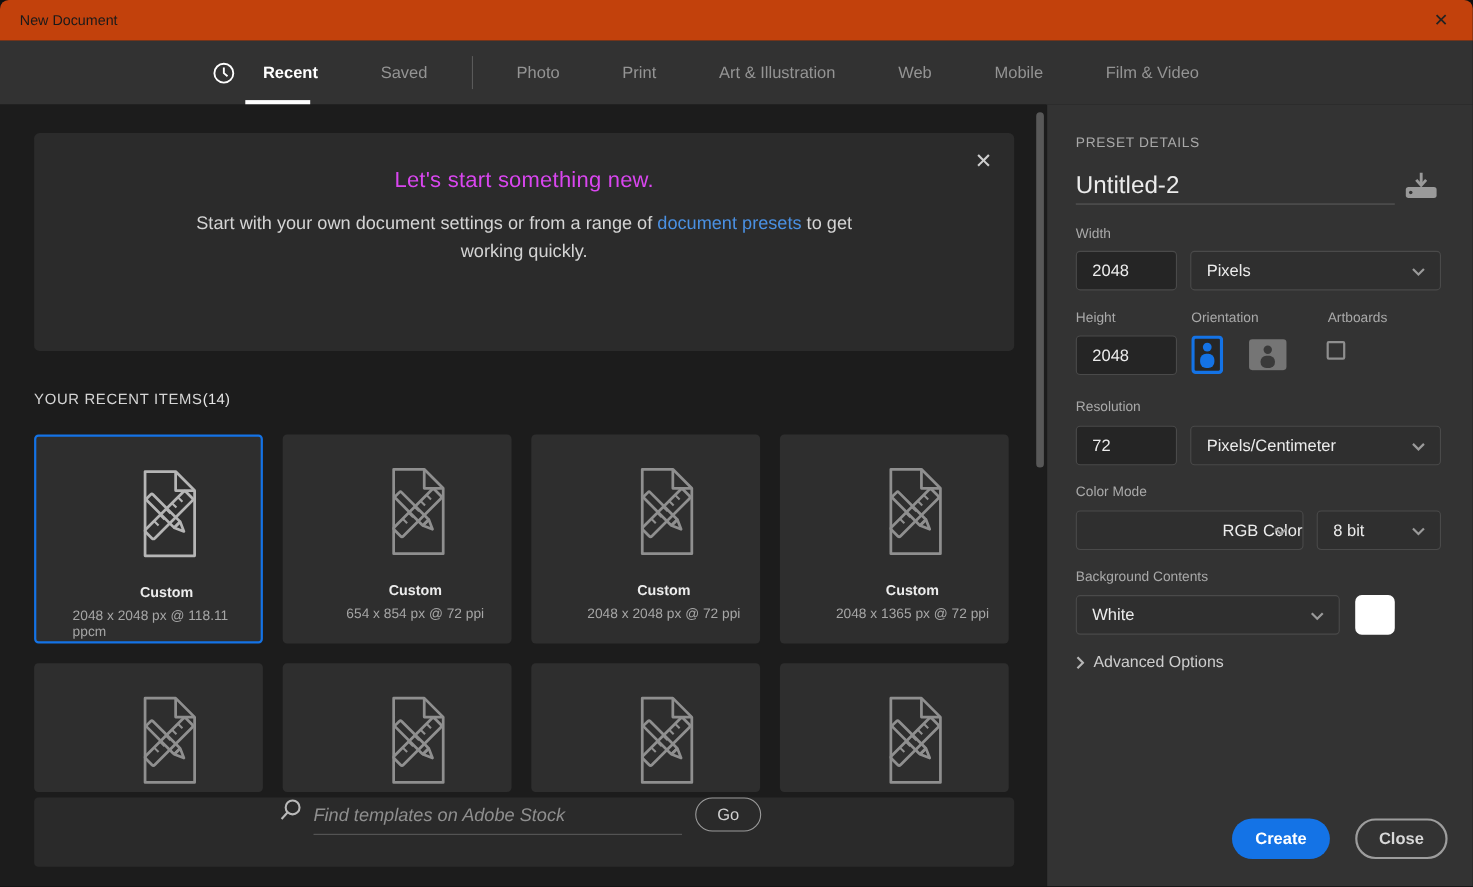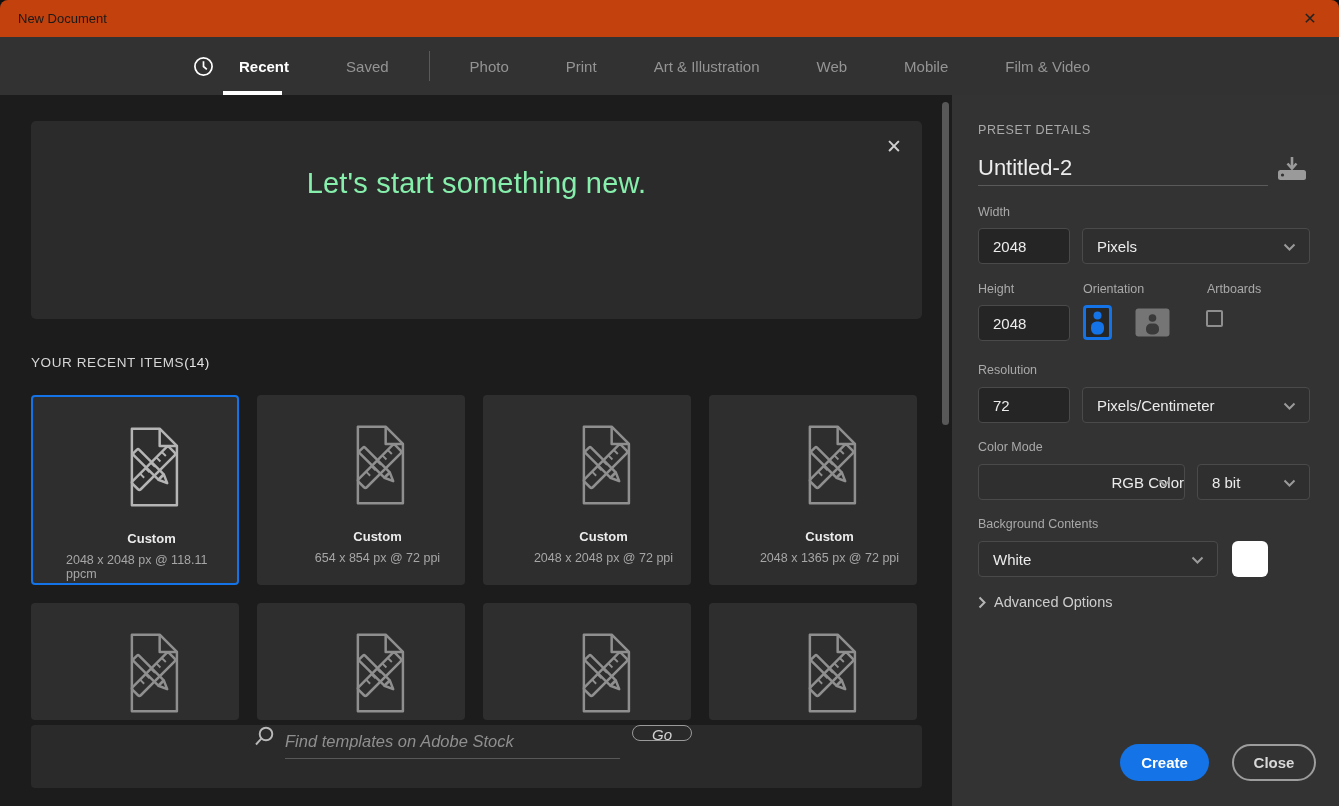--- a/index.html
+++ b/index.html
@@ -17,41 +17,41 @@
   .tab.active { color:#ffffff; font-weight:bold; }
   .tab.active::after { content:""; position:absolute; left:30px; right:7px; bottom:0; height:4px; background:#ffffff; }
   .tab .clock { width:21px; height:21px; }
   .tabdiv { width:1px; height:30px; background:#5a5a5a; align-self:center; margin-right:40px; margin-left:-17px; }
 
   
   .main { position:absolute; left:0; top:95px; width:951px; height:711px; background:#1c1c1c; overflow:hidden; }
 
   .hero { position:absolute; left:31px; top:26px; width:891px; height:198px; background:#2b2b2b; border-radius:5px; text-align:center; }
   .hero-close { position:absolute; right:16px; top:10px; font-size:19px; color:#cfcfcf; cursor:pointer; padding:4px; }
-  .hero-title { margin-top:46px; font-size:29px; color:#86efac; letter-spacing:.2px; }
+  .hero-title { margin-top:32px; font-size:20px; color:#d946ef; letter-spacing:.2px; }
   .hero-sub { margin:14px auto 0; width:640px; font-size:16.5px; line-height:26px; color:#d4d4d4; }
   .hero-link { color:#4a90e2; cursor:pointer; }
 
   .section-head { position:absolute; left:31px; top:260px; font-size:13.5px; letter-spacing:.6px; color:#d6d6d6; }
   .section-count { color:#e5e5e5; letter-spacing:.3px; }
 
   .card { position:absolute; width:208px; height:190px; background:#2e2e2e; border-radius:4px; display:flex; flex-direction:column; align-items:center; color:#8f8f8f; cursor:pointer;padding-left:33px; }
   .card.sel { border:2px solid #1473e6; color:#b5b5b5; }
   .card .doc { width:92px; height:92px; margin-top:24px; flex:none; }
   .card-title { margin-top:18px; font-size:13px; font-weight:bold; color:#ececec; }
   .card-dims { margin-top:7px; font-size:12.5px; color:#a6a6a6; }
   .card.row2 { height:117px; overflow:hidden; }
   .r1 { top:300px; } .r2 { top:508px; }
   .c1 { left:31px; } .c2 { left:257px; } .c3 { left:483px; } .c4 { left:709px; }
 
   .strip { position:absolute; left:31px; top:630px; width:891px; height:63px; background:#2a2a2a; border-radius:4px; display:flex; align-items:flex-start; }
   .strip .mag { margin-left:222px; width:23px; height:23px; flex:none; }
   .strip input { margin-left:9px; width:335px; height:34px; background:transparent; border:none; border-bottom:1px solid #585858; outline:none; font-size:16.5px; font-style:italic; color:#cfcfcf; font-family:"Liberation Sans", sans-serif; }
   .strip input::placeholder { color:#8f8f8f; font-style:italic; }
-  .go-btn { margin-left:12px; width:60px; height:16px; border:1.5px solid #9a9a9a; border-radius:17px; background:transparent; color:#d2d2d2; font-size:15px; font-family:"Liberation Sans", sans-serif; cursor:pointer;font-style:italic; }
+  .go-btn { margin-left:12px; width:60px; height:31px; border:1.5px solid #9a9a9a; border-radius:17px; background:transparent; color:#d2d2d2; font-size:15px; font-family:"Liberation Sans", sans-serif; cursor:pointer; }
 
   .scroll-thumb { position:absolute; left:942px; top:7px; width:7px; height:323px; background:#585858; border-radius:4px; cursor:pointer; }
 
   
   .panel { position:absolute; left:952px; top:95px; width:387px; height:711px; background:#333333; }
   .plabel { position:absolute; font-size:12.5px; color:#a9a9a9; }
   .pd-head { position:absolute; left:26px; top:28px; font-size:12.5px; letter-spacing:.6px; color:#a9a9a9; }
   .name-input { position:absolute; left:26px; top:55px; width:290px; height:36px; background:transparent; border:none; border-bottom:1px solid #5a5a5a; outline:none; font-size:22px; color:#ececec; font-family:"Liberation Sans", sans-serif; }
   .save-btn { position:absolute; left:324px; top:60px; width:32px; height:28px; background:transparent; border:none; cursor:pointer; }
 
@@ -125,20 +125,21 @@
     <div class="tab">
         <span>Film &amp; Video</span>
       </div>
   </div>
 
   <div class="main">
 
     <div class="hero">
       <span class="hero-close">✕</span>
       <div class="hero-title">Let's start something new.</div>
+      <div class="hero-sub"><span>Start with your own document settings or from a range of </span><span class="hero-link" style="color: rgb(74, 144, 226);">document presets</span><span> to get working quickly.</span></div>
     </div>
 
     <div class="section-head">
       <span>YOUR RECENT ITEMS</span><span class="section-count">(14)</span>
     </div>
 
     <div class="card sel r1 c1">
       <svg class="doc" viewBox="0 0 96 96">
           <use href="#docicon"></use>
         </svg>

